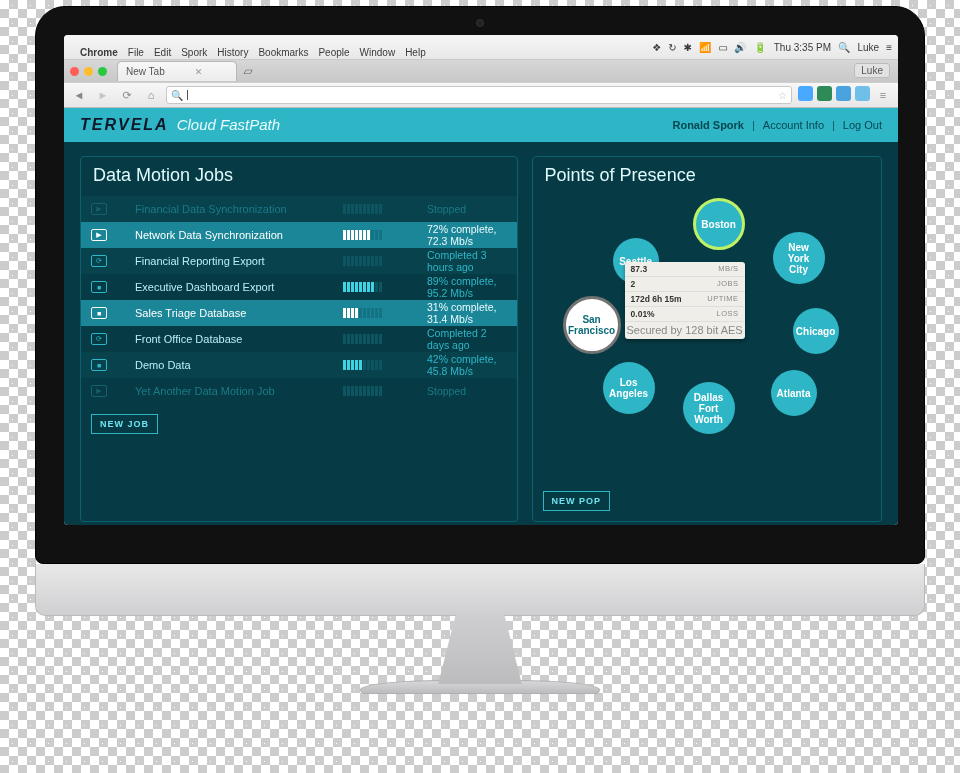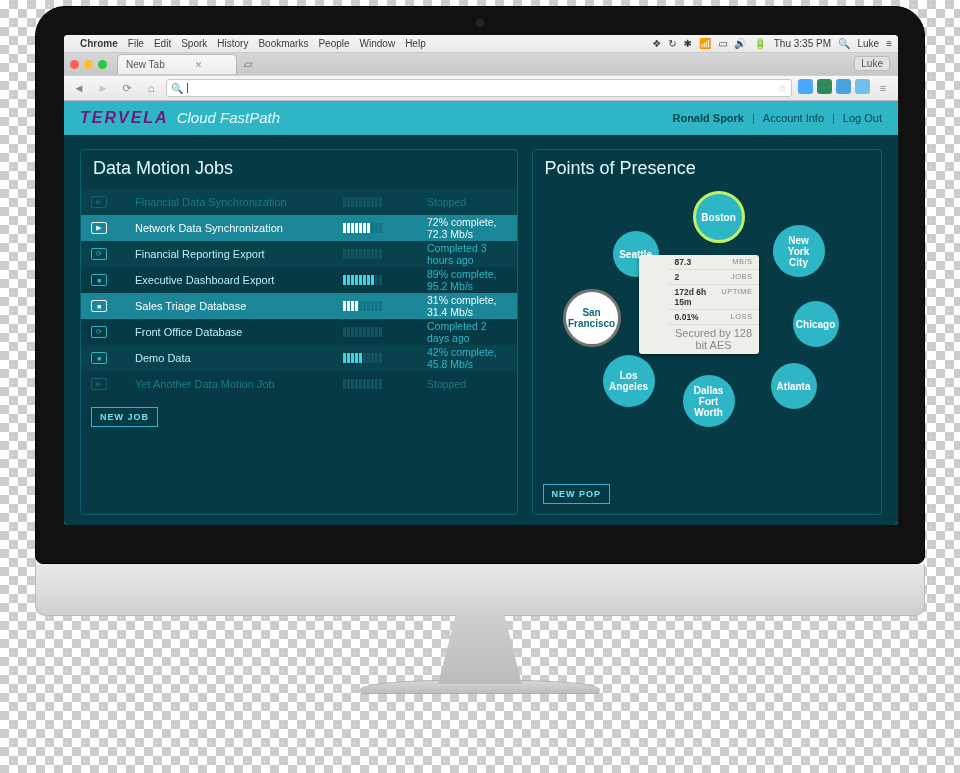--- a/index.html
+++ b/index.html
@@ -14,21 +14,21 @@
   
   .device{width:890px;height:auto;position:relative}
   .bezel{background:#111;border-radius:30px 30px 8px 8px;padding:28px 28px 38px 28px;border:1px solid #000;position:relative}
   .camera{position:absolute;top:12px;left:50%;transform:translateX(-50%);width:8px;height:8px;border-radius:50%;background:#222;border:1px solid #333}
   .chin{height:52px;background:linear-gradient(#e9e9ea,#cfcfd1);border-radius:0 0 10px 10px;border:1px solid #bbb;border-top:none}
   .stand-neck{width:110px;height:70px;margin:-2px auto 0;background:linear-gradient(#cfcfd1,#bcbcbe);clip-path:polygon(28% 0,72% 0,88% 100%,12% 100%)}
   .stand-foot{width:240px;height:14px;margin:-4px auto 0;background:linear-gradient(#d8d8da,#bcbcbe);border-radius:50% 50% 6px 6px / 100% 100% 6px 6px;border:1px solid #b0b0b2}
   .screen{width:834px;height:490px;background:#fff;border-radius:4px;overflow:hidden;position:relative}
 
   
-  .mac-menu{height:18px;background:linear-gradient(#f6f6f6,#e8e8e8);border-bottom:1px solid #c9c9c9;display:flex;align-items:center;font-size:10px;color:#3a3a3a;padding:0 6px;gap:10px;font-weight:500}
+  .mac-menu{height:18px;background:linear-gradient(#f6f6f6,#e8e8e8);border-bottom:1px solid #c9c9c9;display:flex;font-size:10px;color:#3a3a3a;padding:12px 6px;gap:10px;font-weight:500}
   .mac-menu .apple{font-size:11px}
   .mac-menu .app{font-weight:700}
   .mac-menu .spacer{flex:1}
   .mac-menu .right{display:flex;align-items:center;gap:7px;font-size:10px}
   .mac-menu .right span{display:inline-flex;align-items:center}
 
   
   .chrome-tabs{height:22px;background:linear-gradient(#d7d7d7,#c8c8c8);display:flex;align-items:center;padding-left:6px;position:relative}
   .traffic{display:flex;gap:5px;align-items:center;align-self:center;margin-right:10px}
   .traffic span{width:9px;height:9px;border-radius:50%}
@@ -42,21 +42,21 @@
   .omnibox{flex:1;height:18px;background:#fff;border:1px solid #c7c7c7;border-radius:3px;display:flex;align-items:center;padding:0 4px;gap:4px;font-size:10px;color:#999}
   .omnibox .mag{font-size:10px;color:#aaa}
   .omnibox .star{margin-left:auto;color:#bbb}
   .ext-icons{display:flex;gap:4px}
   .ext{width:15px;height:15px;border-radius:3px}
 
   
   .page{height:calc(100% - 18px - 22px - 26px);background:#063b45;color:#bfeaf1;font-size:12px;position:relative;overflow:hidden}
   .app-header{height:34px;background:#2fb6c6;display:flex;align-items:center;padding:0 16px;color:#003540}
   .brand{display:flex;align-items:baseline;gap:8px}
-  .brand-strong{font-weight:800;letter-spacing:2px;font-size:16px;font-style:italic;color:#701a75}
+  .brand-strong{font-weight:800;letter-spacing:2px;font-size:16px;font-style:italic;color:#0f172a}
   .brand-sub{font-size:15px;font-weight:300;color:#e9fbfd;font-style:italic}
   .header-right{margin-left:auto;display:flex;align-items:center;gap:8px;font-size:11px;color:#064651}
   .header-right .sep{color:#0a5b68}
   .username{font-weight:700}
   .header-link{cursor:pointer}
 
   .content{padding:14px 16px 10px;display:flex;gap:14px;height:calc(100% - 34px)}
   .panel{border:1px solid #0d606d;border-radius:4px;flex:1;position:relative;display:flex;flex-direction:column}
   .panel.left{flex:1.25}
   .panel-title{font-size:18px;font-weight:300;color:#dffafc;padding:8px 12px 10px}
@@ -333,21 +333,21 @@
             <div class="panel-title">Points of Presence</div>
             <div class="pop-area" id="pops">
                 <div class="node med boston" style="left: 160px; top: 2px;">Boston</div>
                 <div class="node sm" style="left: 80px; top: 42px;">Seattle</div>
                 <div class="node med" style="left: 240px; top: 36px;">New<br>York<br>City</div>
                 <div class="node big sel" style="left: 30px; top: 100px;">San<br>Francisco</div>
                 <div class="node sm" style="left: 260px; top: 112px;">Chicago</div>
                 <div class="node med" style="left: 70px; top: 166px;">Los<br>Angeles</div>
                 <div class="node sm" style="left: 238px; top: 174px;">Atlanta</div>
                 <div class="node med" style="left: 150px; top: 186px;">Dallas<br>Fort<br>Worth</div>
-                <div class="tooltip" style="left: 106px; top: 66px; padding-left: 30px;">
+                <div class="tooltip" style="left: 92px; top: 66px;">
                   <div class="row">
                     <span class="val">87.3</span>
                     <span class="lbl">MB/S</span>
                   </div>
                   <div class="row">
                     <span class="val">2</span>
                     <span class="lbl">JOBS</span>
                   </div>
                   <div class="row">
                     <span class="val">172d 6h 15m</span>

